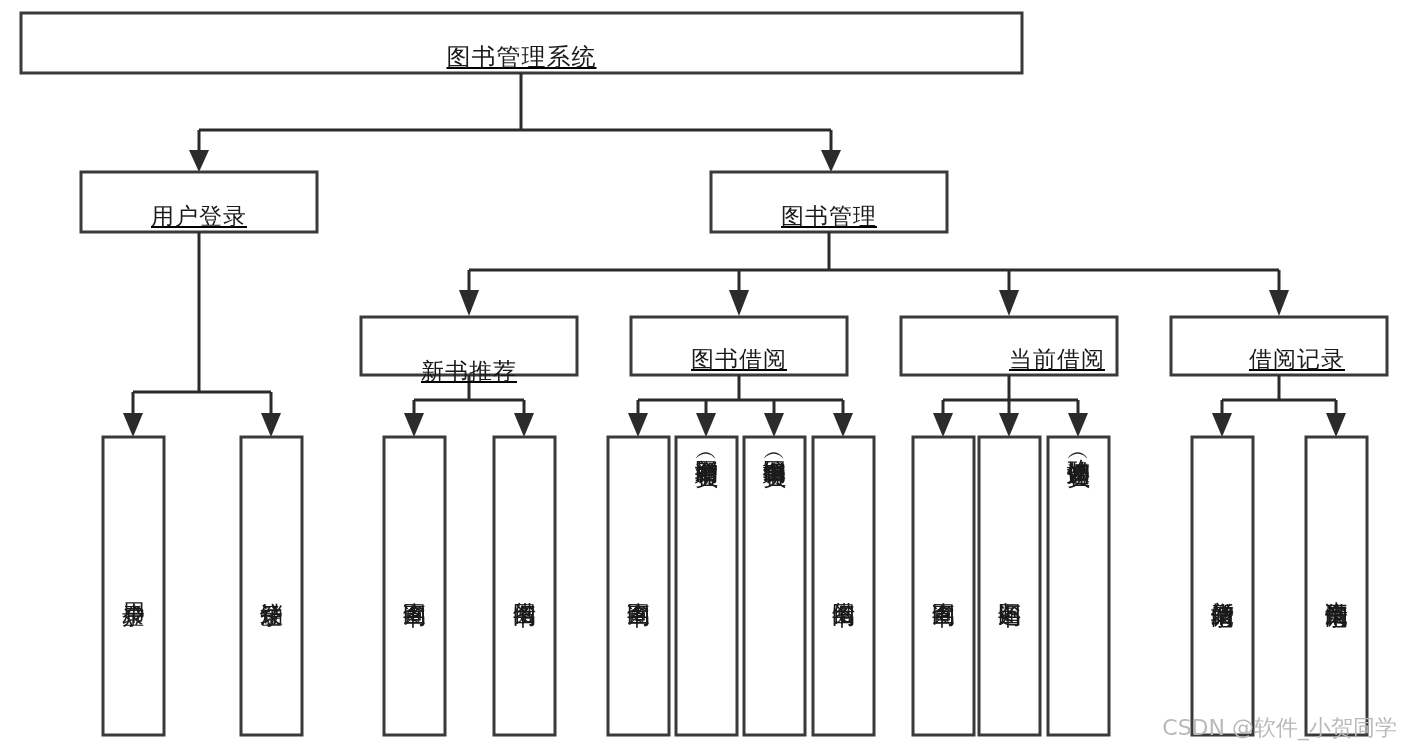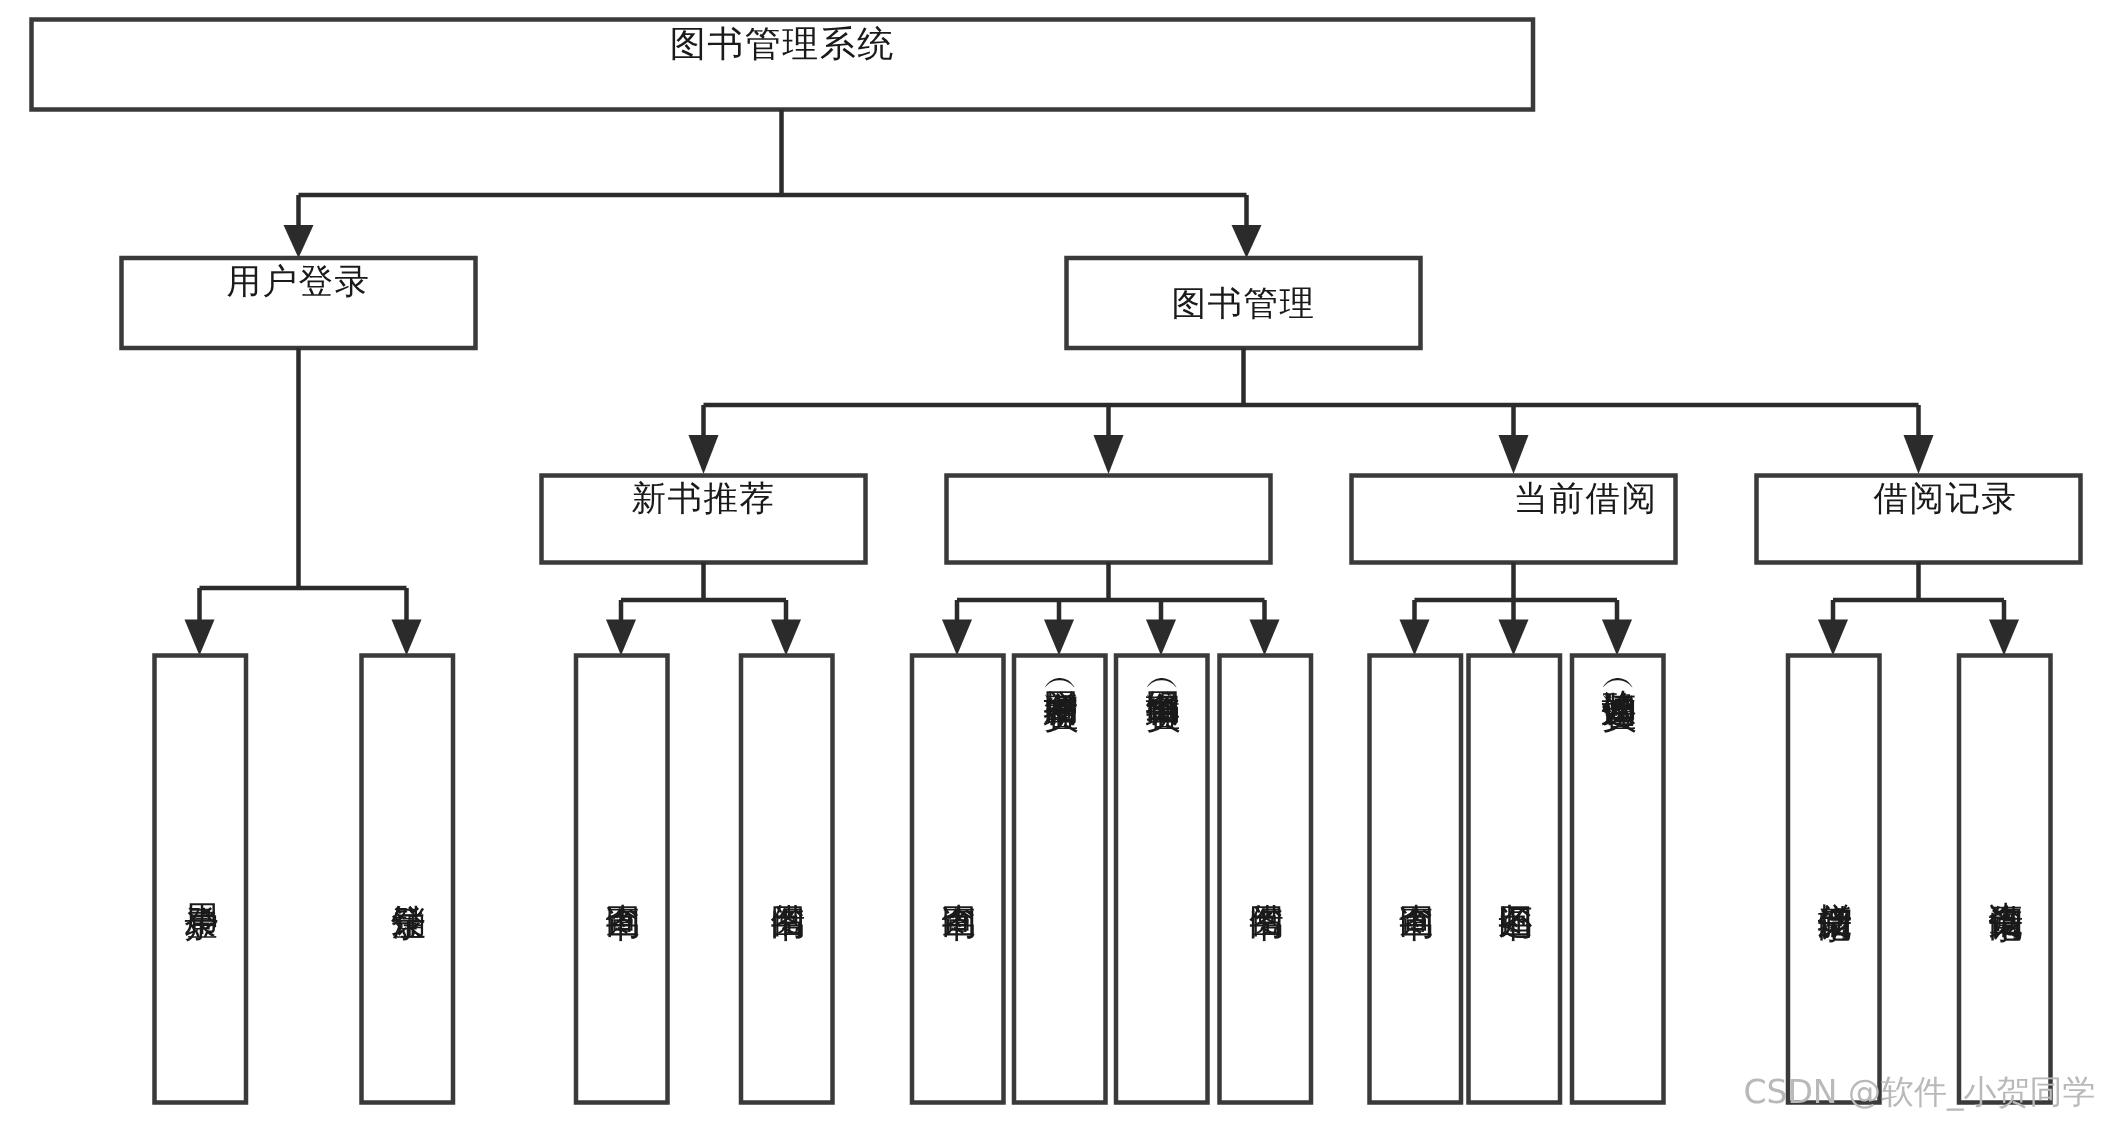--- a/index.html
+++ b/index.html
@@ -54,23 +54,24 @@
     font-family: "DejaVu Sans", "Liberation Sans", sans-serif;
     font-size: 23px;
     line-height: 1.08;
     color: #1a1a1a;
     letter-spacing: 1px;
     white-space: nowrap;
   }
   .horiz-text-wrap {
     position: absolute;
     display: flex;
-    align-items: flex-start;
+    align-items: flex-end;
     justify-content: center;
     pointer-events: none;
+    text-decoration: underline;
   }
   .horiz-text {
     font-family: "DejaVu Sans", "Liberation Sans", sans-serif;
     font-size: 23px;
     color: #1a1a1a;
     letter-spacing: 1px;
     white-space: nowrap;
   }
   .root-text {
     font-size: 24px;
@@ -156,27 +157,30 @@
     <rect class="node-box" x="1306" y="437" width="61" height="298"></rect>
   </svg>
 
   <div class="horiz-text-wrap" style="left:21px; top:13px; width:1001px; height:60px;">
     <span class="horiz-text root-text">图书管理系统</span>
   </div>
 
   <div class="horiz-text-wrap" style="left:81px; top:172px; width:236px; height:60px;">
     <span class="horiz-text">用户登录</span>
   </div>
-  <div class="horiz-text-wrap" style="left:711px; top:172px; width:236px; height:60px;margin-top:15px;">
+  <div class="horiz-text-wrap" style="left:711px; top:172px; width:236px; height:60px;">
     <span class="horiz-text">图书管理</span>
   </div>
 
   <div class="horiz-text-wrap" style="left:361px; top:317px; width:216px; height:70px;">
     <span class="horiz-text">新书推荐</span>
   </div>
+  <div class="horiz-text-wrap" style="left:631px; top:317px; width:216px; height:58px;">
+    <span class="horiz-text">图书借阅</span>
+  </div>
   <div class="horiz-text-wrap" style="left:901px; top:317px; width:216px; height:58px;padding-left:48px;">
     <span class="horiz-text">当前借阅</span>
   </div>
   <div class="horiz-text-wrap" style="left:1171px; top:317px; width:252px; height:58px;">
     <span class="horiz-text">借阅记录</span>
   </div>
 
   <div class="vert-text-wrap" style="left:103px; top:437px; width:61px; height:298px; align-items:center;">
     <span class="vert-text">用户登录</span>
   </div>

